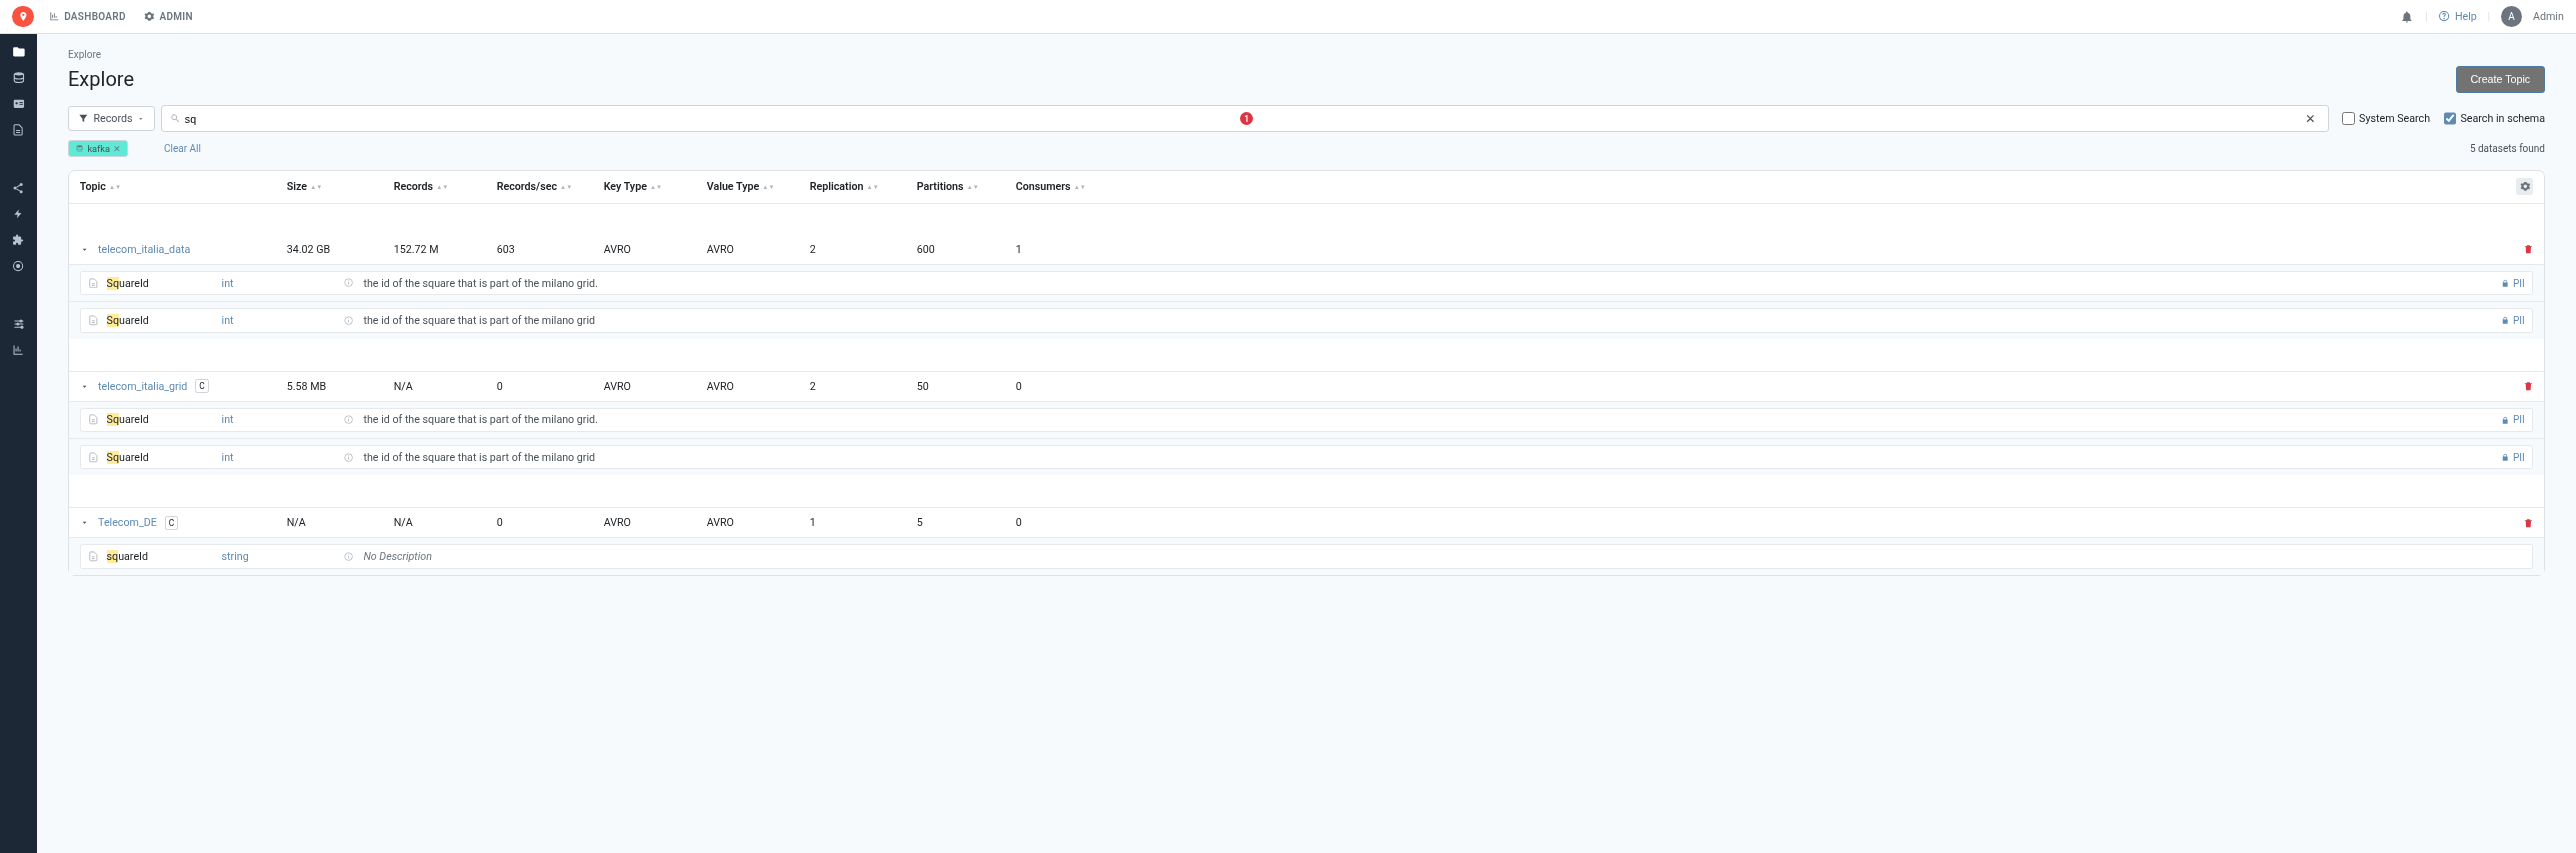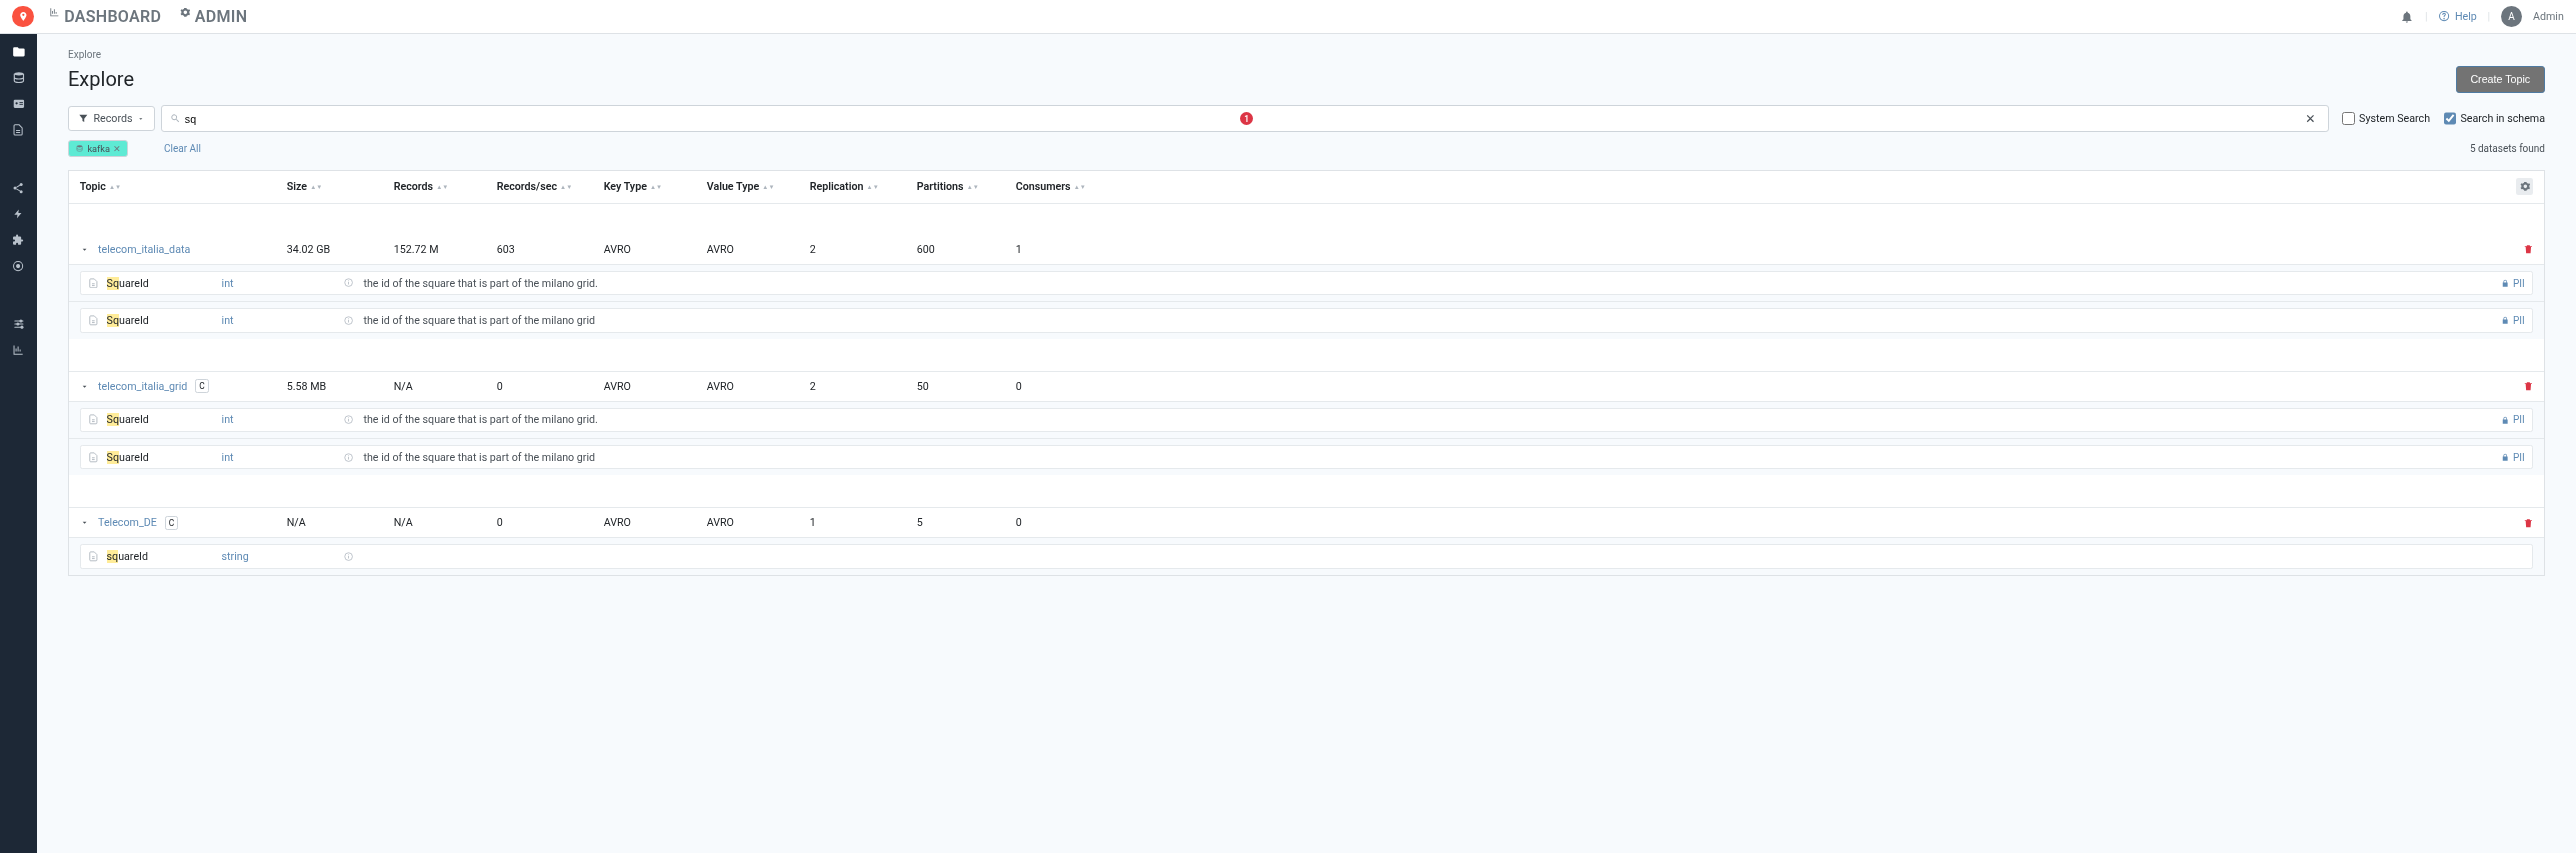--- a/index.html
+++ b/index.html
@@ -2,21 +2,21 @@
 <html style="font-size:12.2px"><head>
 <meta charset="utf-8">
 <style>
 * { margin: 0; padding: 0; box-sizing: border-box; }
 body { font-family: -apple-system, BlinkMacSystemFont, "Segoe UI", Roboto, Helvetica, Arial, sans-serif; font-size: 10.7px; color: #212529; background: #fff; }
 .app { display: flex; flex-direction: column; height: 100vh; }
 
 
 .topbar { display: flex; align-items: center; height: 34px; border-bottom: 0.8px solid #dee2e6; padding: 0 12.2px; background: #fff; }
 .logo { width: 21.4px; height: 21.4px; border-radius: 50%; background: #fa5240; display: flex; align-items: center; justify-content: center; color: #fff; margin-right: 15.3px; }
-.nav-item { display: flex; gap: 4.6px; color: #6c757d; font-weight: 600; font-size: 16px; letter-spacing: 0.3px; margin-right: 18.4px; cursor: pointer; }
+.nav-item { display: flex; gap: 4.6px; color: #6c757d; font-weight: 600; font-size: 10px; letter-spacing: 0.3px; margin-right: 18.4px; cursor: pointer; }
 .nav-item svg { fill: #6c757d; }
 .topbar-right { margin-left: auto; display: flex; align-items: center; gap: 10.7px; color: #6c757d; }
 .topbar-right .sep { color: #dee2e6; }
 .help { color: #5e8ab4; display: flex; align-items: center; gap: 4.6px; cursor: pointer; }
 .avatar { width: 21.4px; height: 21.4px; border-radius: 50%; background: #6c757d; color: #fff; display: flex; align-items: center; justify-content: center; font-size: 10px; }
 .admin-label { color: #6c757d; }
 
 
 .body { display: flex; flex: 1; min-height: 0; }
 .sidebar { width: 37px; background: #1d2836; display: flex; flex-direction: column; align-items: center; padding-top: 7.6px; gap: 4.6px; }
@@ -42,21 +42,21 @@
 .checkbox-opt input { width: 12.2px; height: 12.2px; accent-color: #5e8ab4; }
 
 
 .chips-row { display: flex; align-items: center; margin-bottom: 12.2px; gap: 9.2px; }
 .chip { display: flex; align-items: center; gap: 3.1px; background: #5eead4; border: 0.8px solid #ced4da; border-radius: 3.1px; padding: 2.3px 6.1px; font-size: 9.2px; color: #495057; }
 .chip .chip-x { cursor: pointer; color: #6c757d; }
 .clear-all { color: #5e8ab4; cursor: pointer; font-size: 10px; margin-left: 27px; }
 .found-text { margin-left: auto; color: #495057; font-size: 10px; }
 
 
-.table-wrap { border: 0.8px solid #dee2e6; border-radius: 0; background: #fff; }
+.table-wrap { border: 0.8px solid #dee2e6; border-radius: 7px; background: #fff; }
 .thead { display: flex; align-items: center; padding: 7.6px 10.7px; border-bottom: 0.8px solid #e5e9ec; font-weight: 600; color: #212529; font-size: 10.7px; }
 .th, .td { display: flex; align-items: center; gap: 3.1px; }
 .col-topic { flex: 0 0 207px; }
 .col-size { flex: 0 0 107px; }
 .col-records { flex: 0 0 103px; }
 .col-recsec { flex: 0 0 107px; }
 .col-keytype { flex: 0 0 103px; }
 .col-valtype { flex: 0 0 103px; }
 .col-repl { flex: 0 0 107px; }
 .col-part { flex: 0 0 99px; }
@@ -471,20 +471,21 @@
                 </span>
                 <span class="field-name"><span class="hl">sq</span>uareId</span>
                 <span class="field-type">string</span>
                 <span class="field-info">
                   <svg width="9.2" height="9.2" viewBox="0 0 24 24" fill="#adb5bd">
                     <circle cx="12" cy="12" r="10" fill="none" stroke="#adb5bd" stroke-width="2"></circle>
                     <rect x="11" y="10" width="2" height="7"></rect>
                     <circle cx="12" cy="7" r="1.2"></circle>
                   </svg>
                 </span>
+                <span class="field-desc nodesc">No Description</span>
               </div>
             </div>
           </div>
       </div>
     </div>
   </div>
 </div>
 
 
 </body></html>

